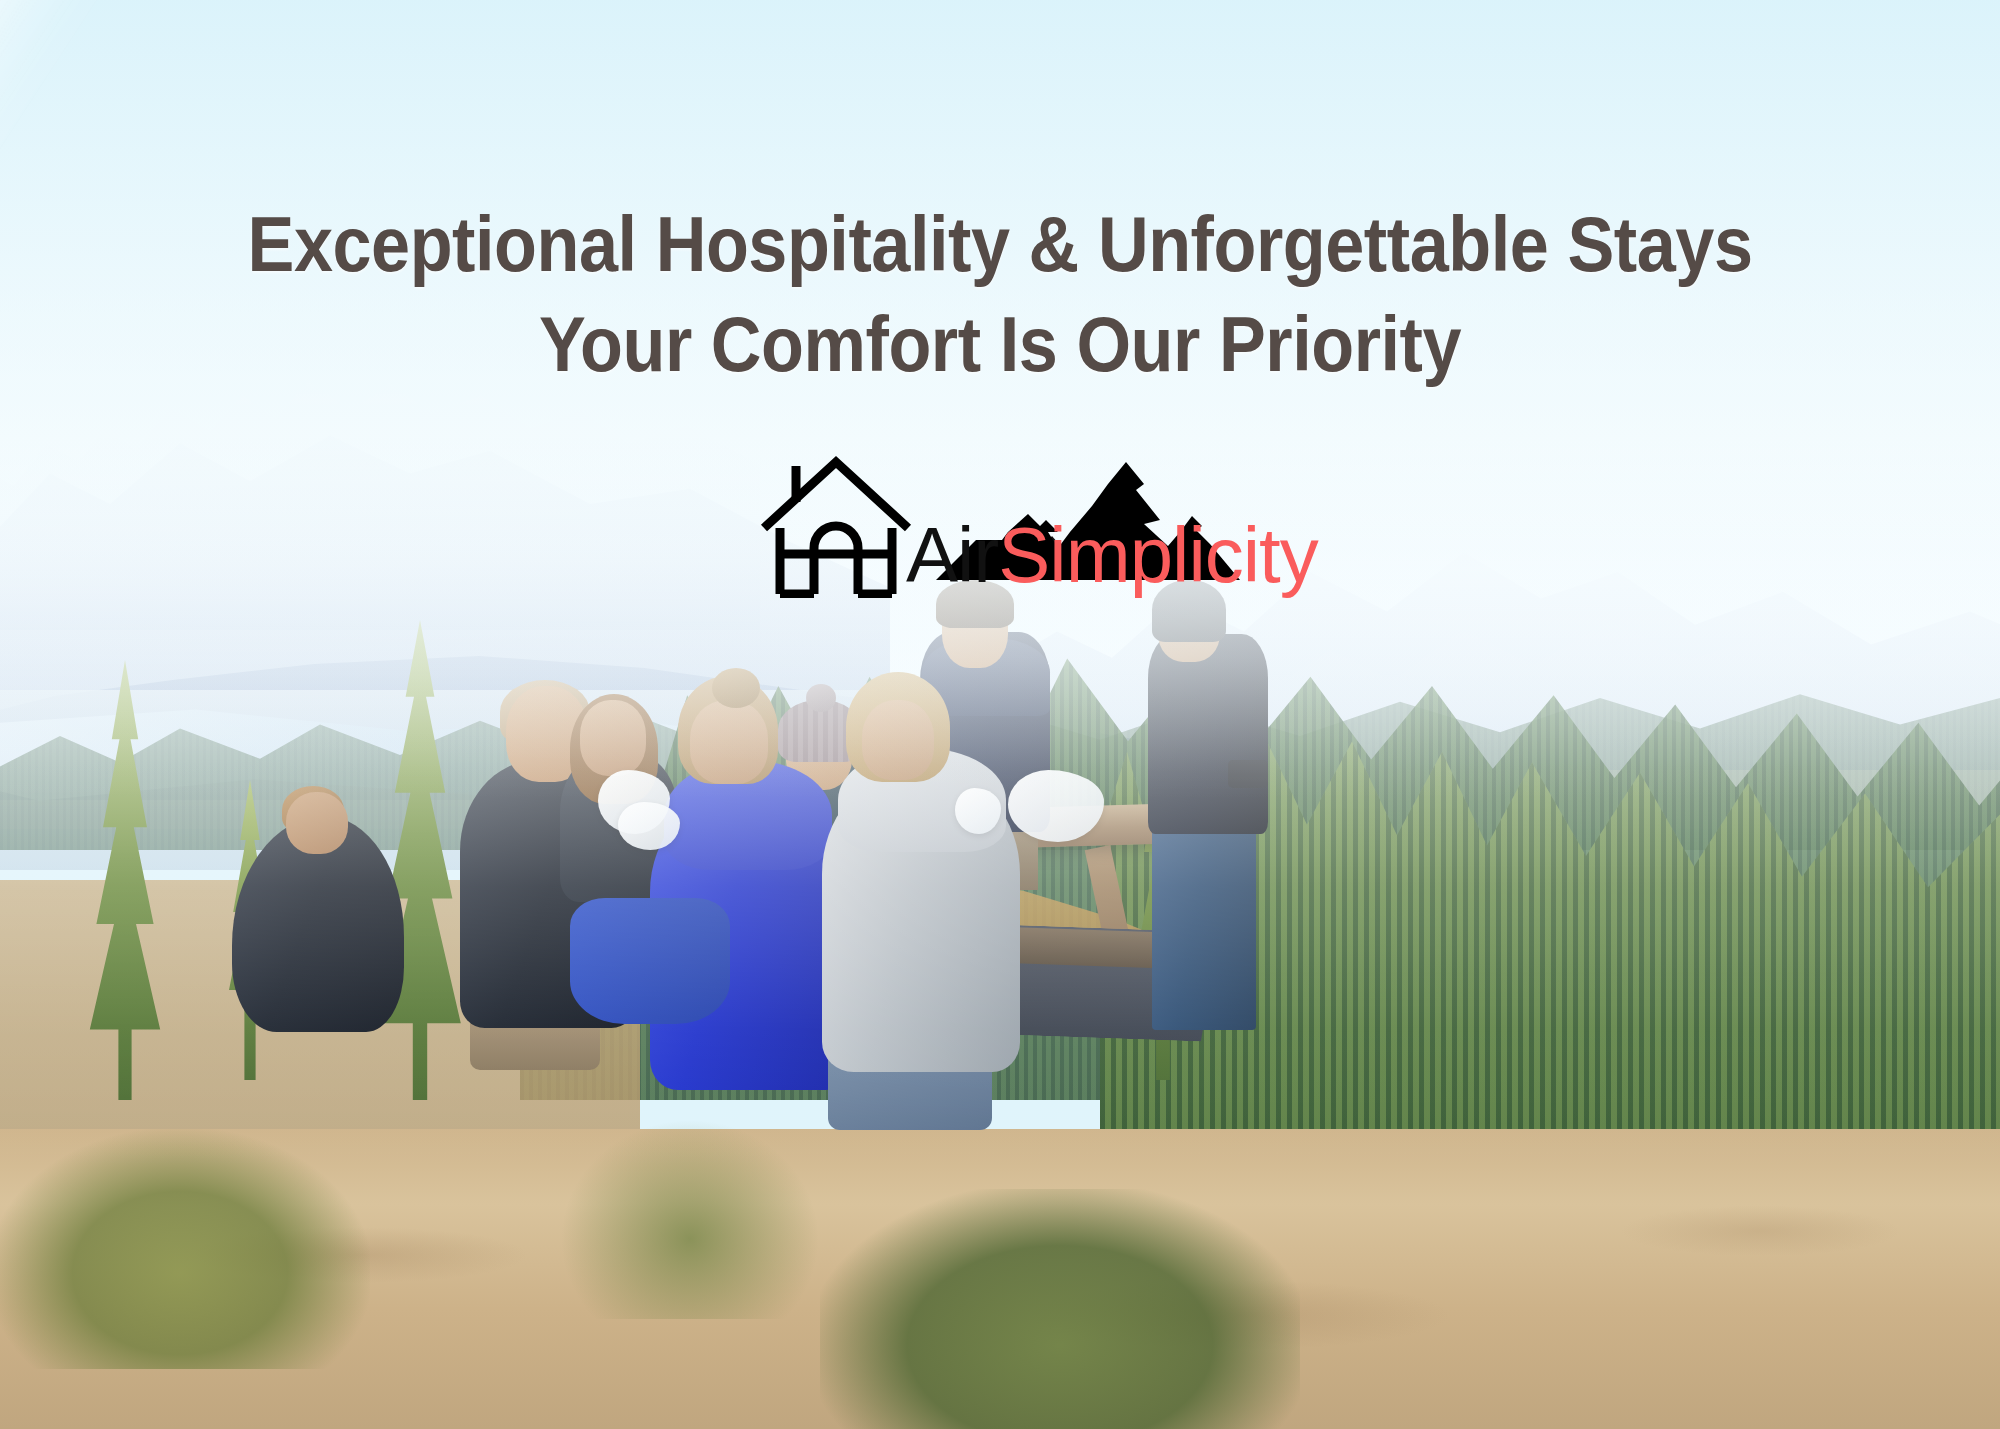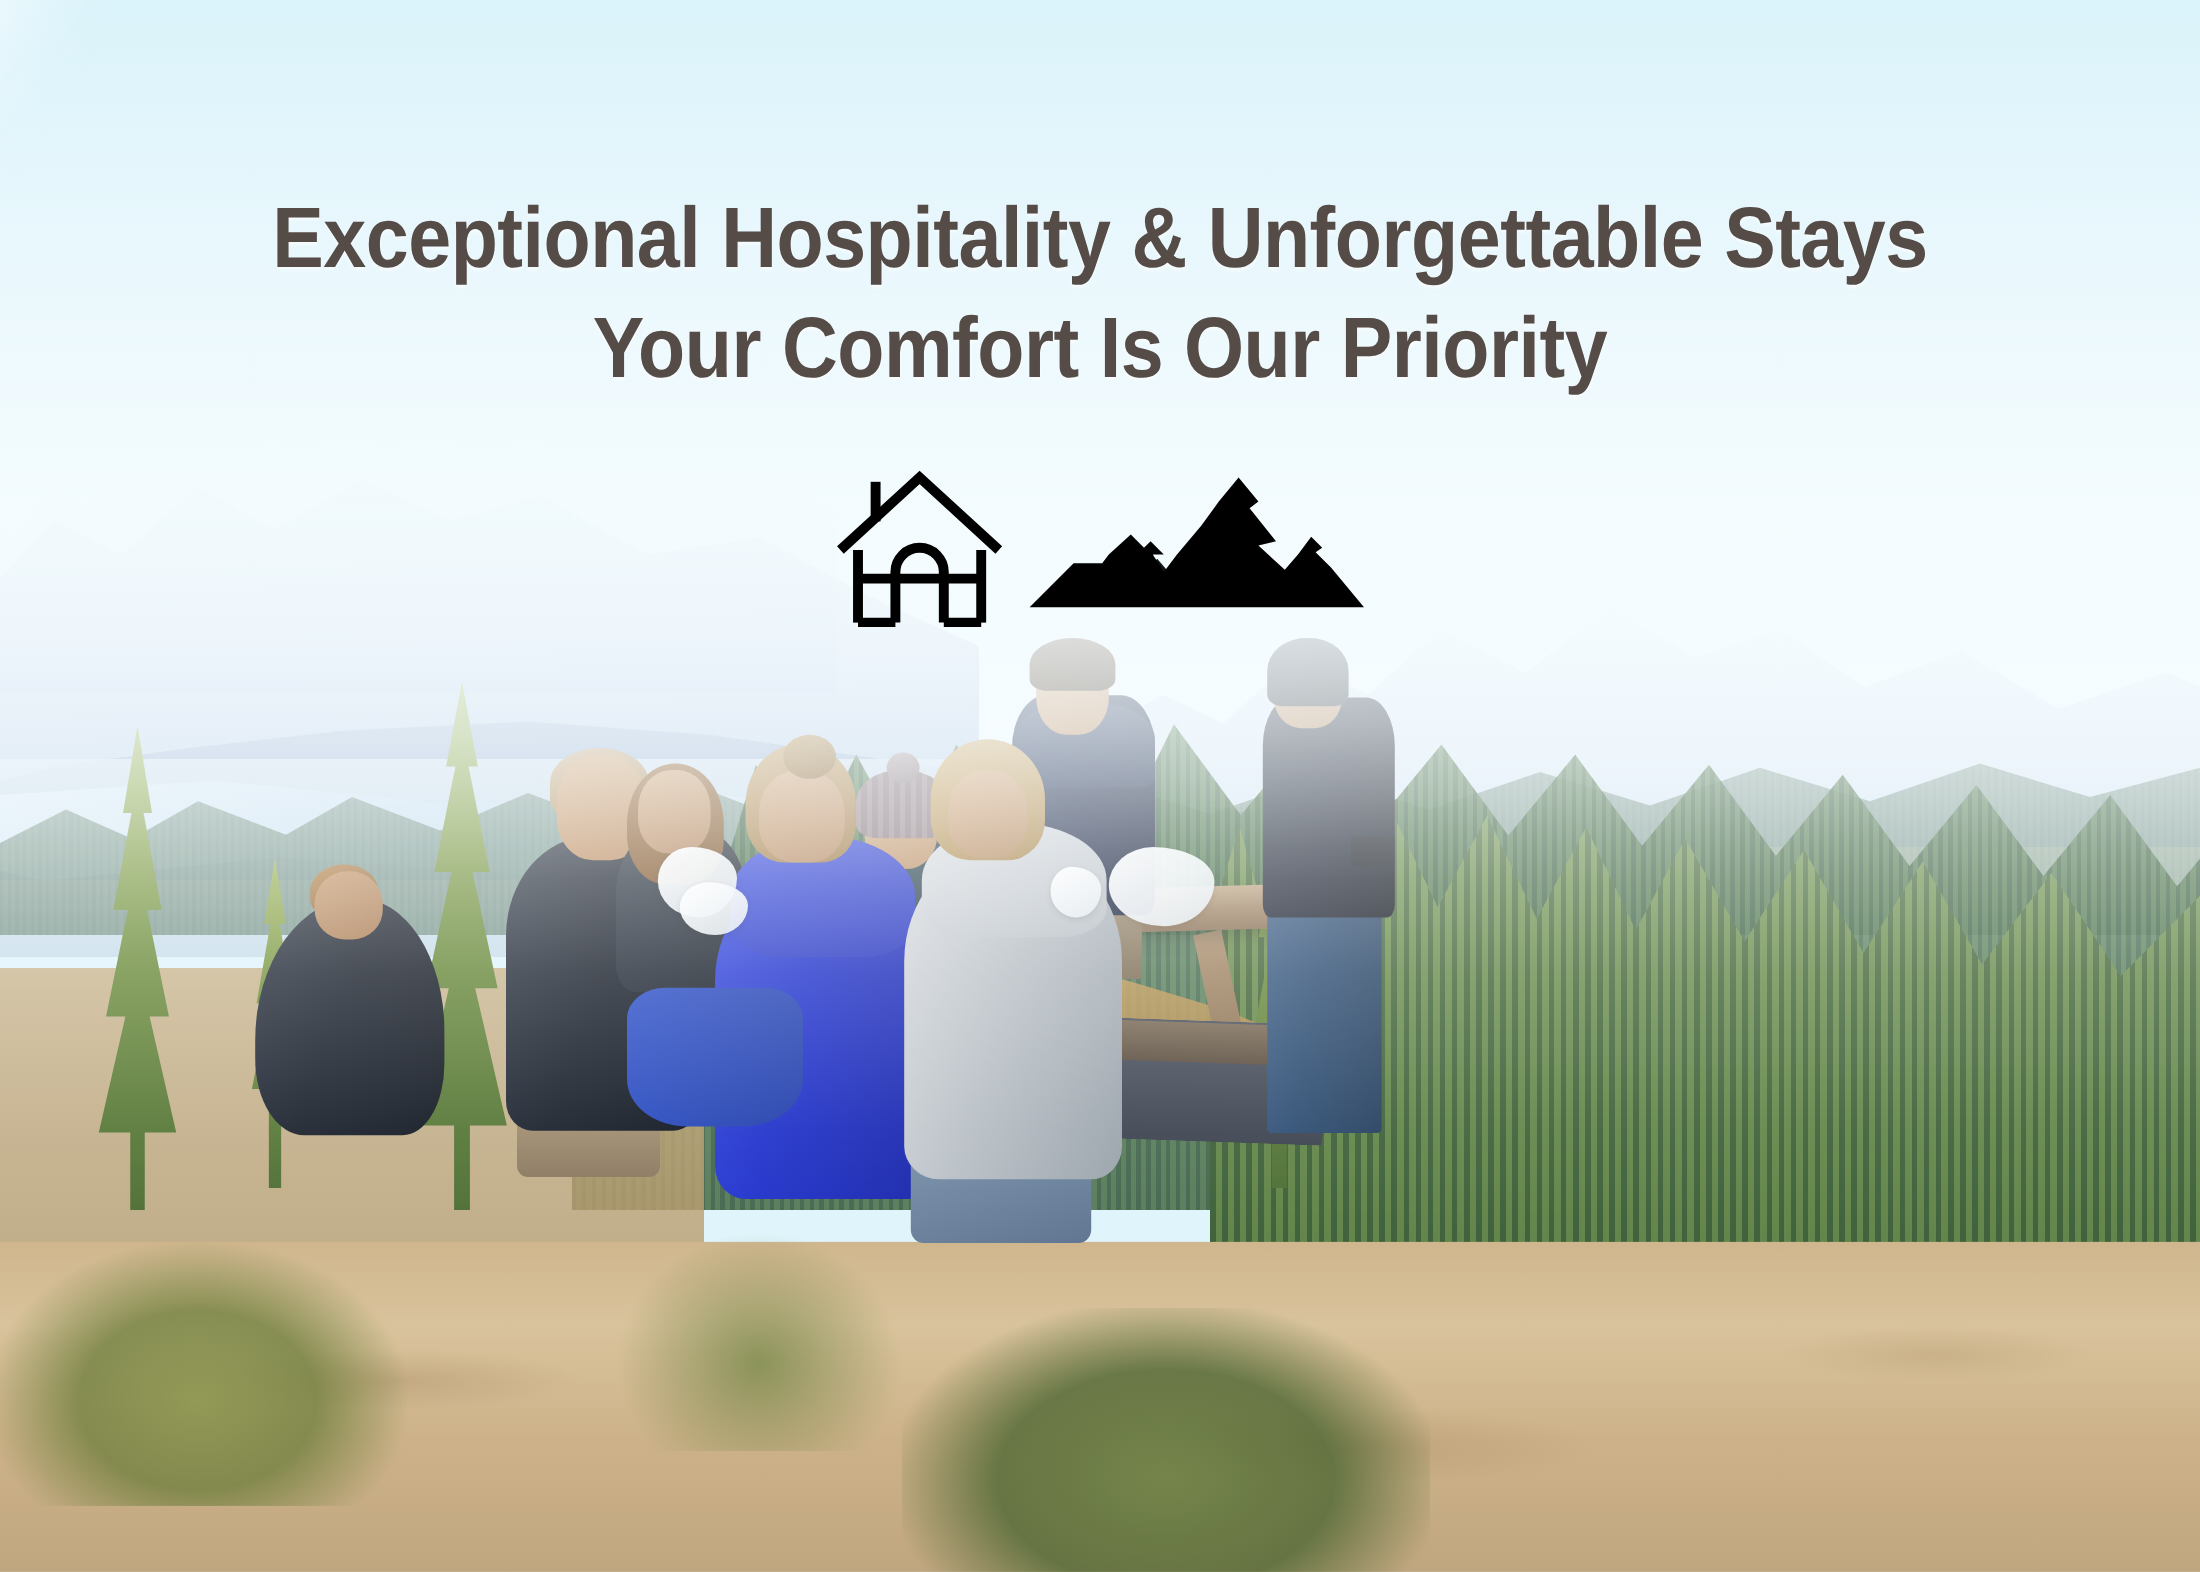--- a/index.html
+++ b/index.html
@@ -306,21 +306,21 @@
     pointer-events:none;
   }
   .ray-top{
     position:absolute;left:60px;top:-400px;width:230px;height:1450px;
     background:linear-gradient(90deg,rgba(255,255,255,0),rgba(255,255,255,.8) 48%,rgba(255,255,255,0));
     transform:rotate(33deg);transform-origin:top left;filter:blur(22px);
     pointer-events:none;
   }
 
   
-  .content{position:absolute;inset:0;}
+  .content{position:absolute;inset:0;margin-top:28px;}
 
   .headline{
     position:absolute;left:0;right:0;top:118px;
     text-align:center;
     color:#554b47;
     font-family:"Liberation Sans",sans-serif;
     font-weight:bold;
     font-size:78px;
     line-height:1.18;
     letter-spacing:-.5px;
@@ -476,16 +476,19 @@
             <path d="M40 166 L74 166"></path>
 
             <path d="M118 166 L152 166"></path>
 
             <path d="M74 166 L74 120 A22 22 0 0 1 118 120 L118 166"></path>
 
             <path d="M40 126 L152 126"></path>
           </g>
         </svg>
       </div>
+      <div class="logo-word">
+        <span class="w-air">Air</span><span class="w-simp">Simplicity</span>
+      </div>
     </div>
 
   </div>
 </div>
 
 </body></html>

